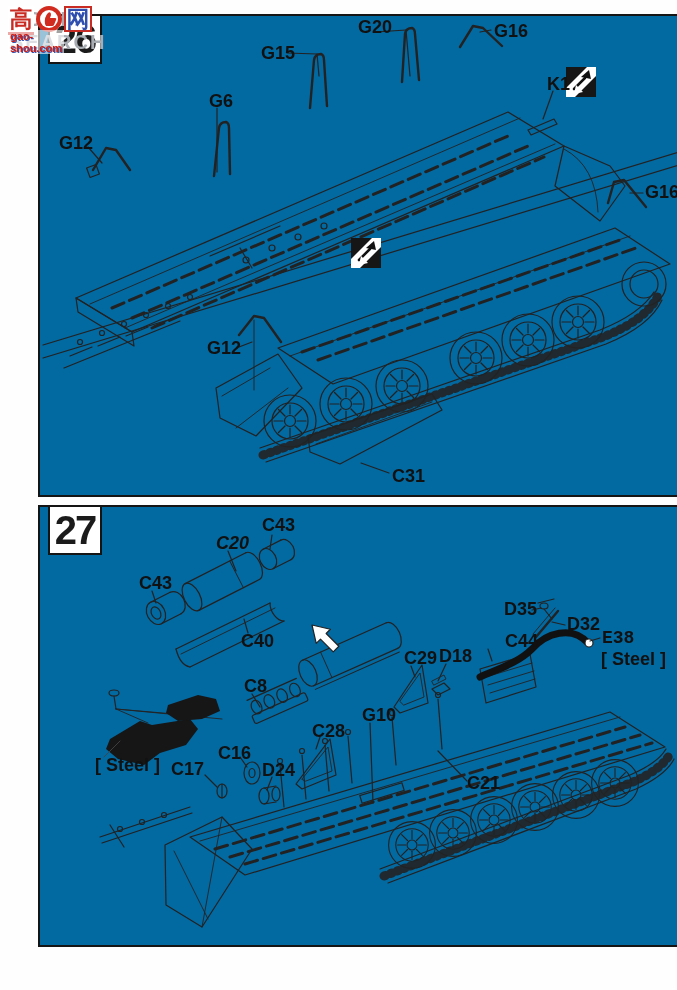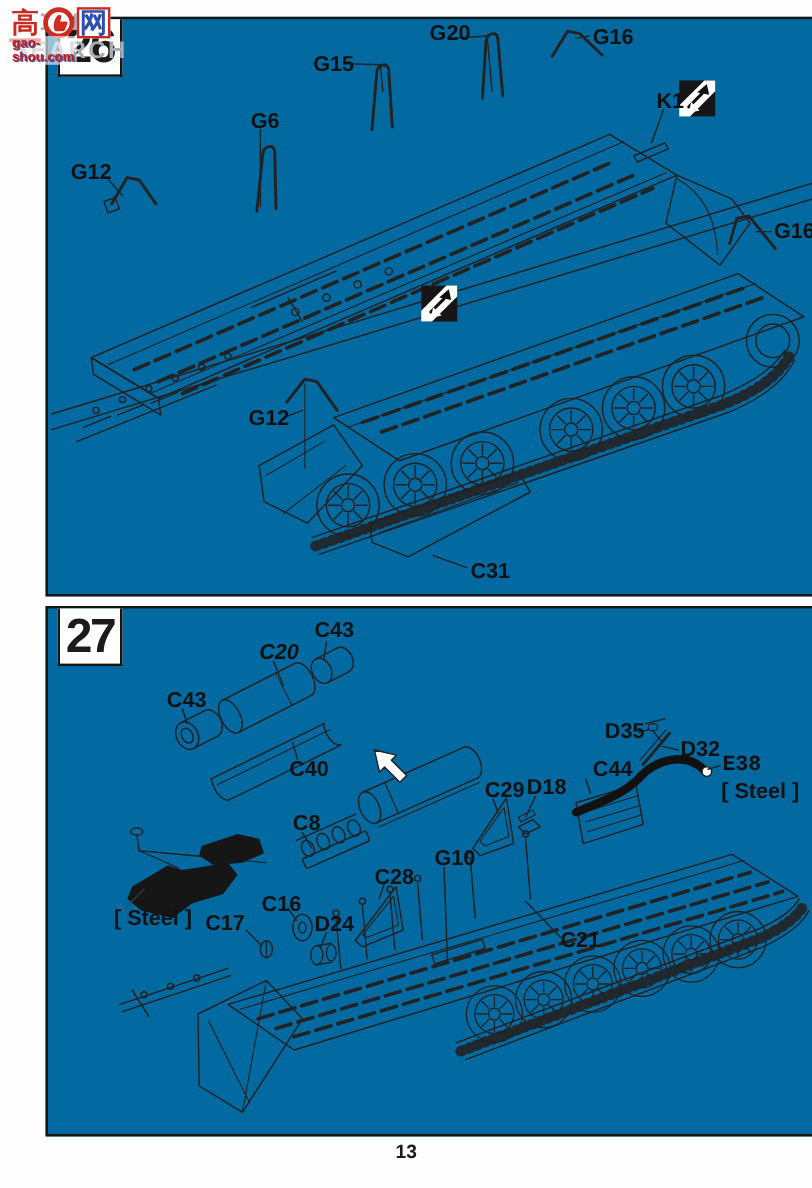--- a/index.html
+++ b/index.html
@@ -366,34 +366,33 @@
     </svg>
 
     <div class="plabel" style="left:222px;top:11px;">C43</div>
     <div class="plabel" style="left:176px;top:29px;font-style:italic;">C20</div>
     <div class="plabel" style="left:99px;top:69px;">C43</div>
     <div class="plabel" style="left:201px;top:127px;">C40</div>
     <div class="plabel" style="left:464px;top:95px;">D35</div>
     <div class="plabel" style="left:527px;top:110px;">D32</div>
     <div class="plabel" style="left:562px;top:124px;font-family:Liberation Mono, monospace;">E38</div>
     <div class="plabel" style="left:561px;top:145px;">[ Steel ]</div>
-    <div class="plabel" style="left:454px;top:127px;">C44</div>
+    <div class="plabel" style="left:465px;top:127px;">C44</div>
     <div class="plabel" style="left:399px;top:142px;">D18</div>
     <div class="plabel" style="left:364px;top:144px;">C29</div>
     <div class="plabel" style="left:204px;top:172px;">C8</div>
     <div class="plabel" style="left:272px;top:217px;">C28</div>
     <div class="plabel" style="left:322px;top:201px;">G10</div>
     <div class="plabel" style="left:178px;top:239px;">C16</div>
     <div class="plabel" style="left:131px;top:255px;">C17</div>
     <div class="plabel" style="left:222px;top:256px;">D24</div>
     <div class="plabel" style="left:427px;top:269px;">C21</div>
     <div class="plabel" style="left:55px;top:251px;">[ Steel ]</div>
   </div>
 
-  <div id="pageno">13</div>
 
   <div id="wm">
     <div class="hsearch">HOBBY SEARCH</div>
     <div class="cn c1">高</div>
     <div class="badge">
       <svg width="30" height="30" viewBox="0 0 30 30">
         <circle cx="15" cy="15" r="13" fill="#d12a1e"></circle>
         <circle cx="15" cy="15" r="9" fill="#fff"></circle>
         <path d="M11,20 Q10,13 14,9 q3,-2 3,2 l-1,3 h5 q2,0 1,2 l-2,5 q-0.5,1 -2,1 h-6 z" fill="#d12a1e"></path>
       </svg>

